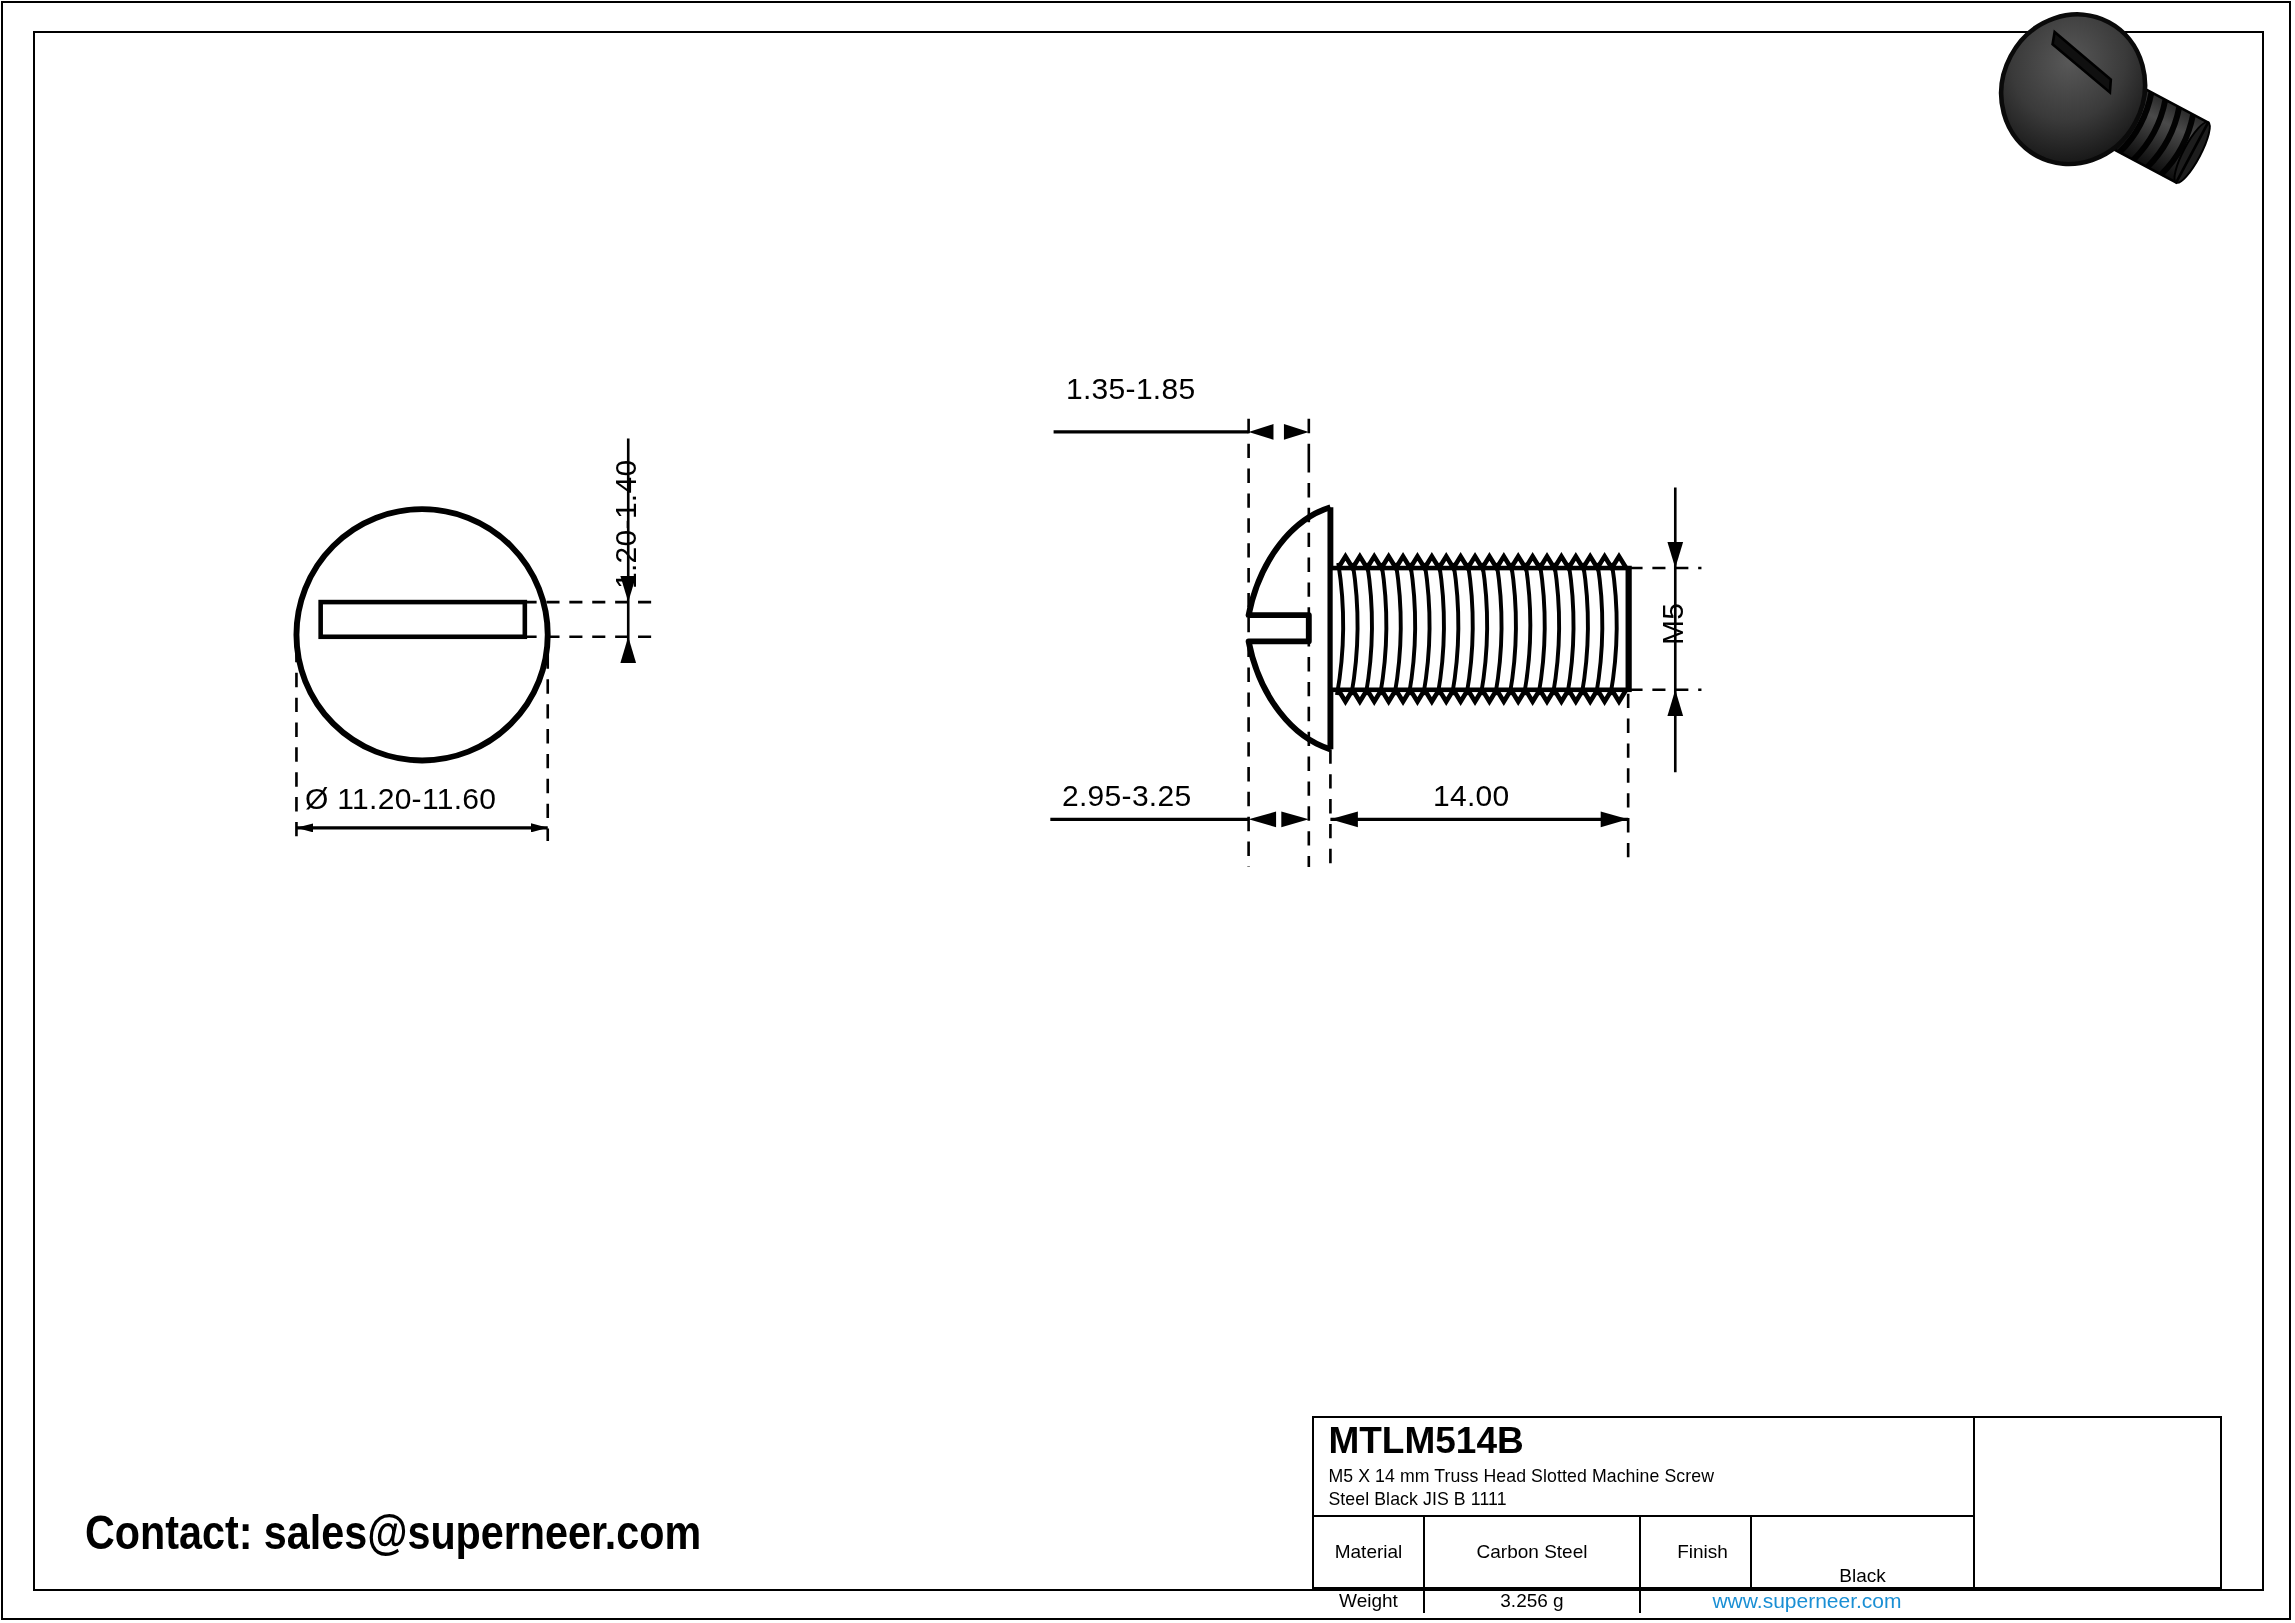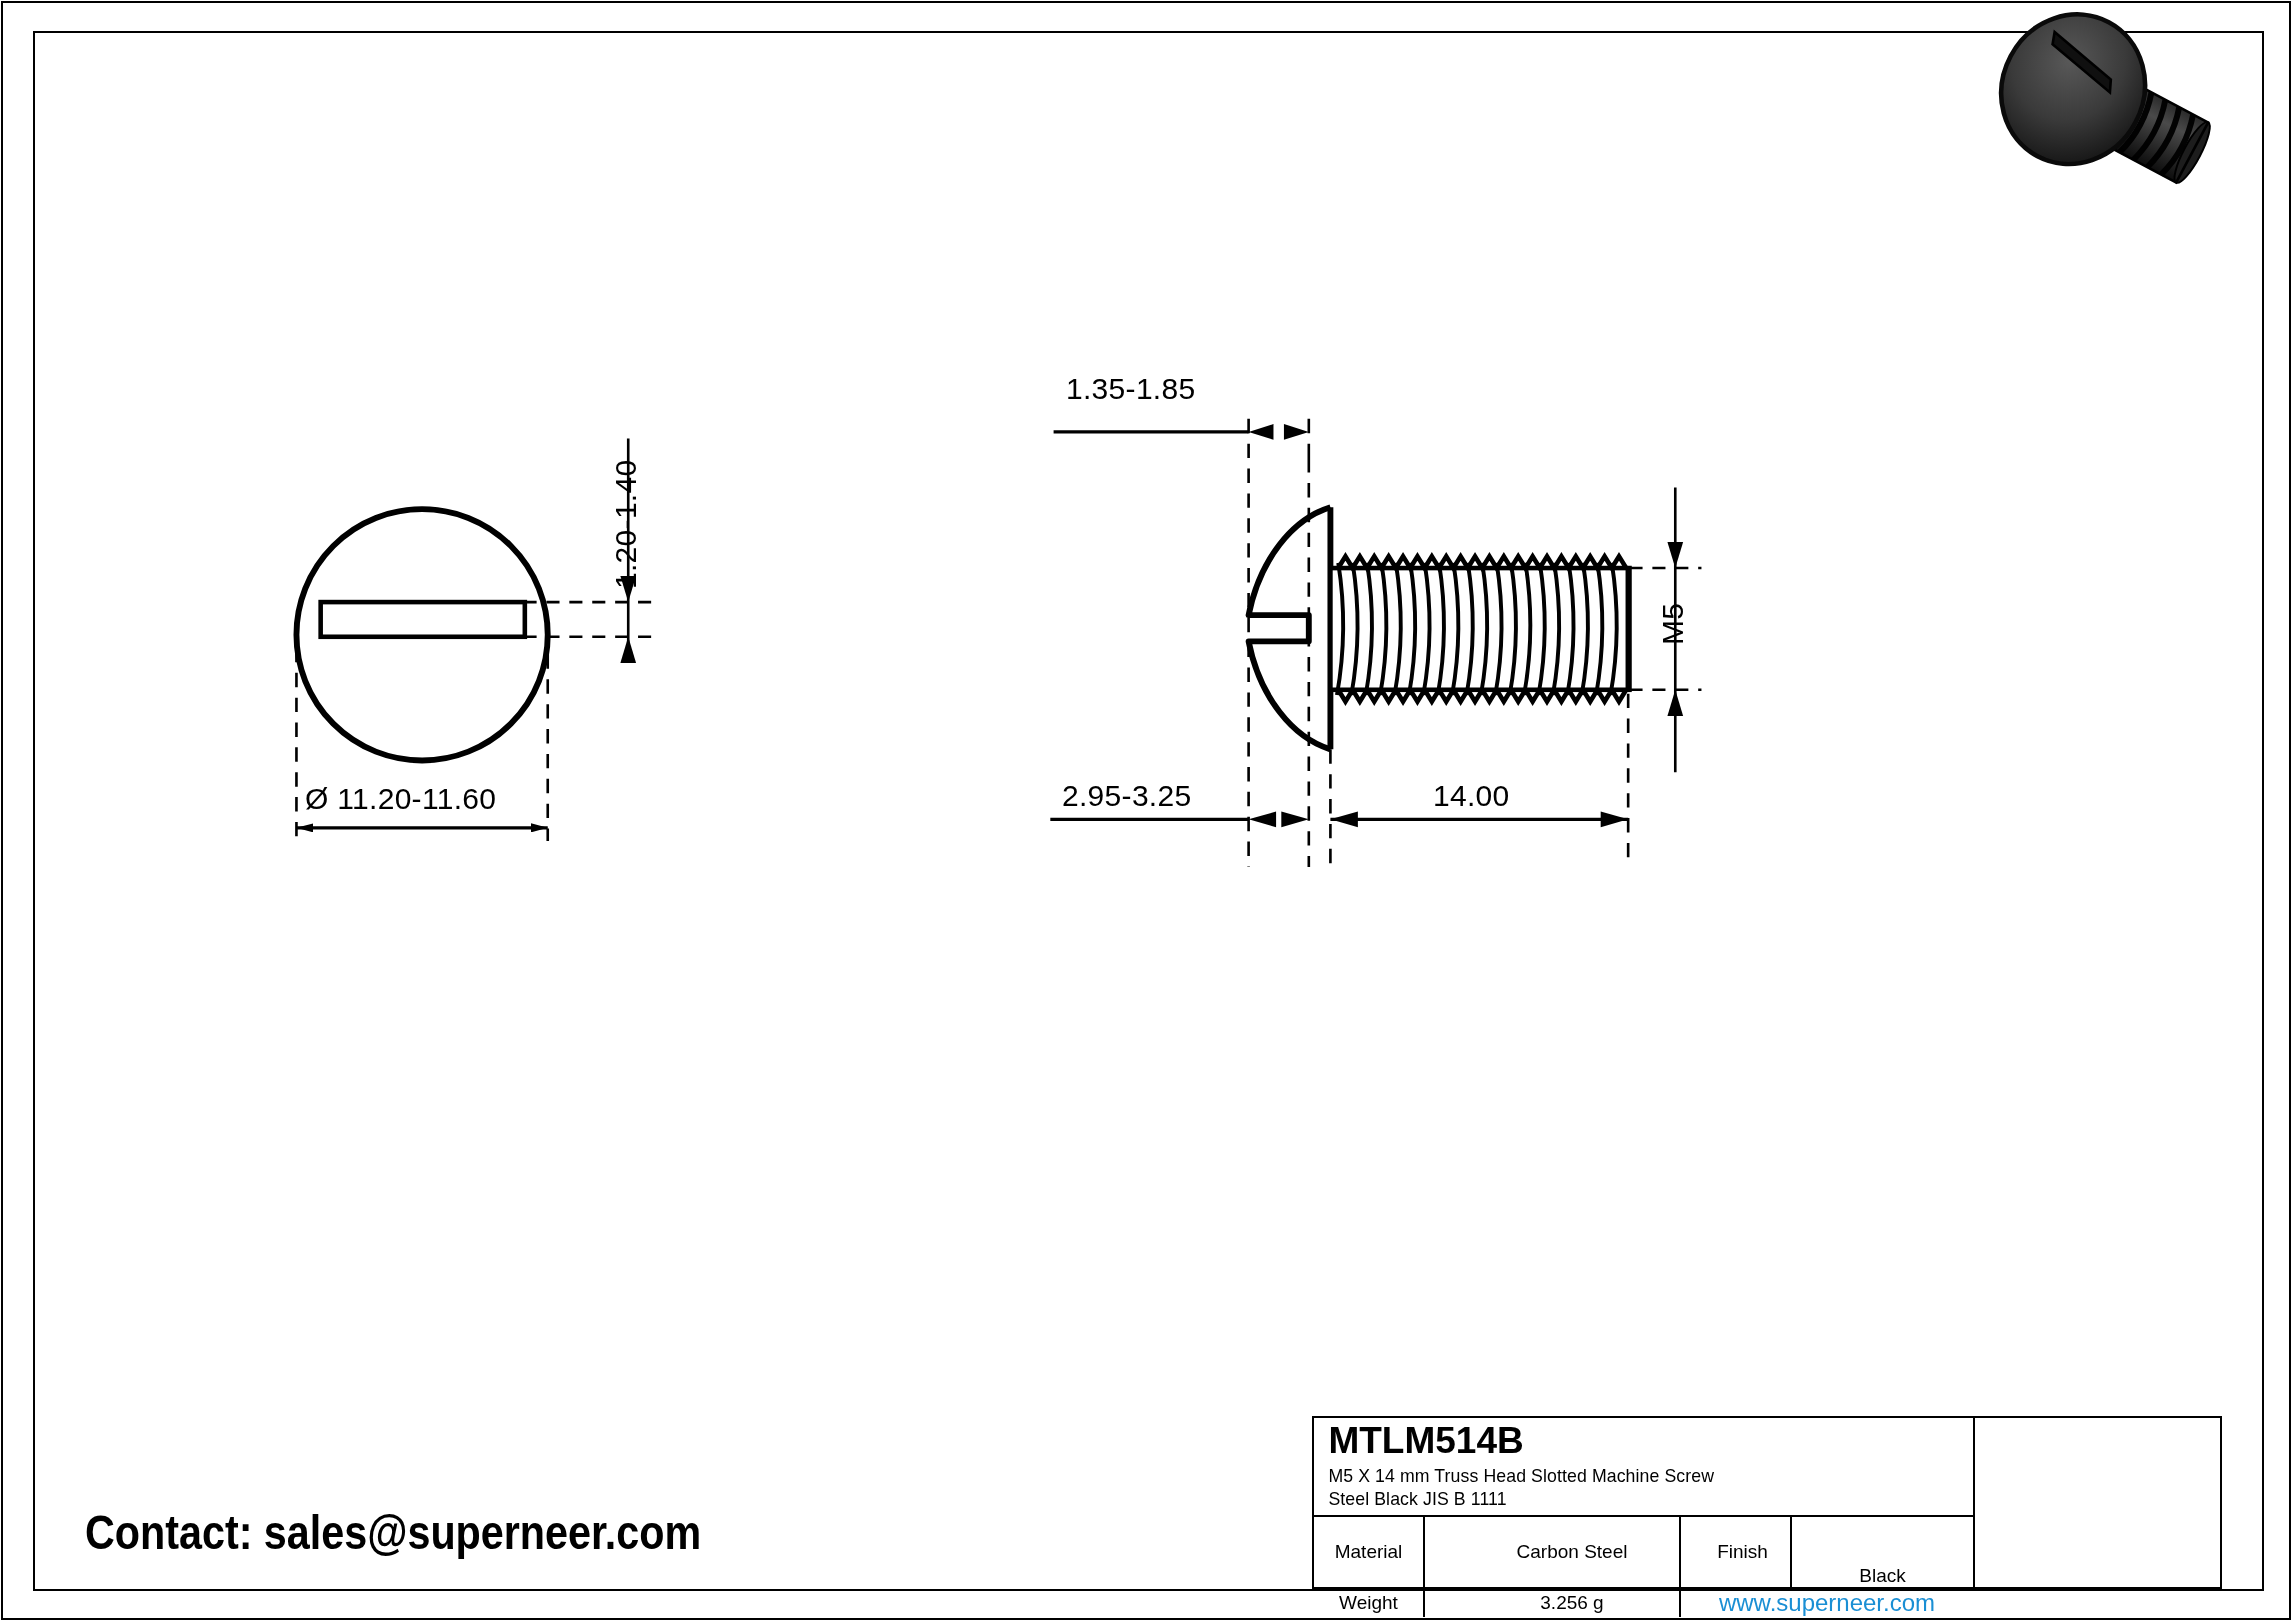--- a/index.html
+++ b/index.html
@@ -35,24 +35,24 @@
            border-bottom:2px solid #000;}
   .tb-code{font-size:37px;font-weight:bold;line-height:1.04;letter-spacing:0px;}
   .tb-l1,.tb-l2{font-size:17.7px;line-height:1.30;letter-spacing:0.1px;}
   .tb-l1{margin-top:4.6px;}
   .tb-rows{flex:1;display:flex;flex-direction:column;}
   .tb-row{flex:1;display:flex;}
   .tb-row.top{border-bottom:2px solid #000;}
   .tb-cell{display:flex;align-items:center;justify-content:center;
            font-size:19px;box-sizing:border-box;}
   .c-lbl{width:111px;border-right:2px solid #000;}
-  .c-val{width:216px;border-right:2px solid #000;margin-left:40px;}
+  .c-val{width:216px;border-right:2px solid #000;}
   .c-fin{width:111px;border-right:2px solid #000;padding-left:14px;}
   .c-blk{flex:1;margin-top:48px;}
-  .c-web{flex:1;color:#1a8fd4;font-size:24px;}
+  .c-web{flex:1;color:#1a8fd4;font-size:21px;}
 
   .tb-right{flex:1;position:relative;display:flex;flex-direction:column;
             align-items:center;justify-content:center;}
   .logo-mark{position:absolute;top:14.4px;left:50%;transform:translateX(-50%);}
   .logo-word{position:absolute;bottom:19.6px;left:50%;transform:translateX(-50%) scaleX(1.02);
              font-size:35px;font-weight:bold;color:#1a8fd4;letter-spacing:0.7px;
              font-family:"Liberation Sans",sans-serif;}
 </style>
 </head>
 <body>

